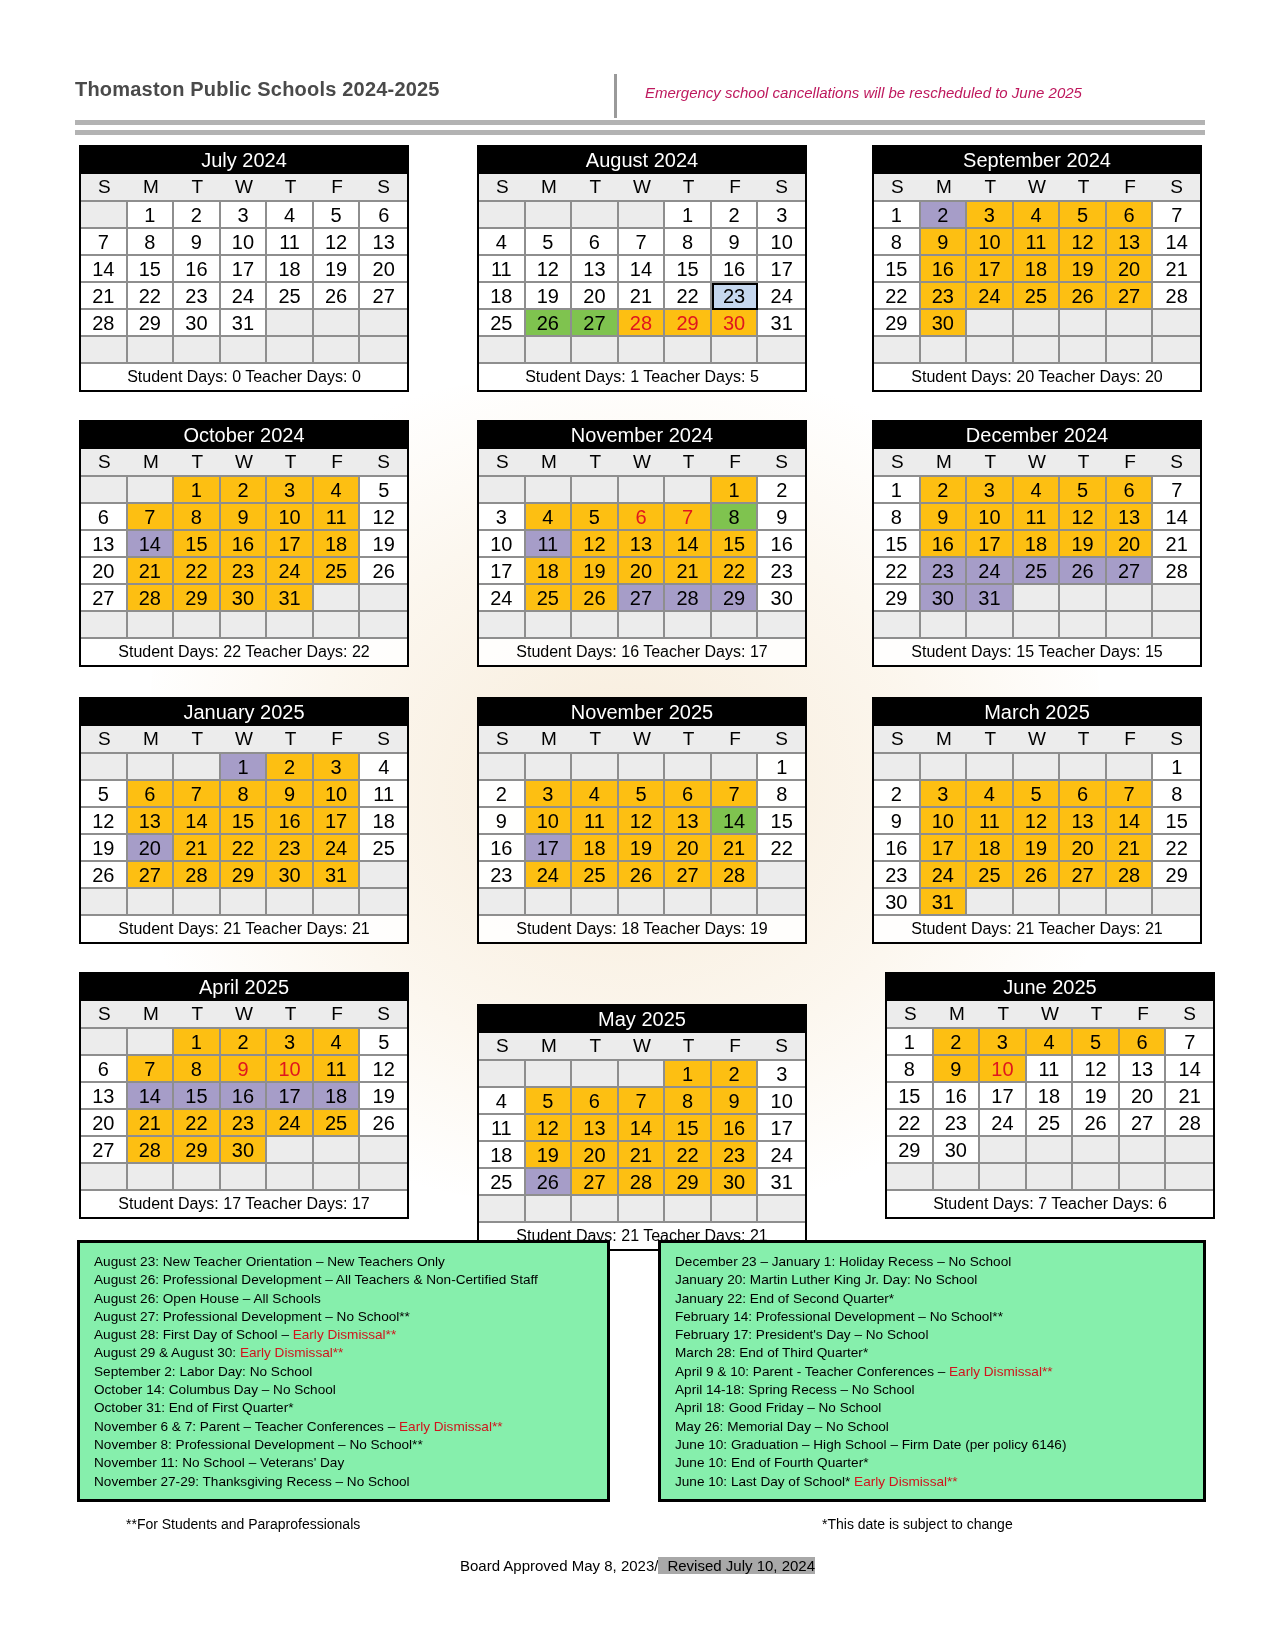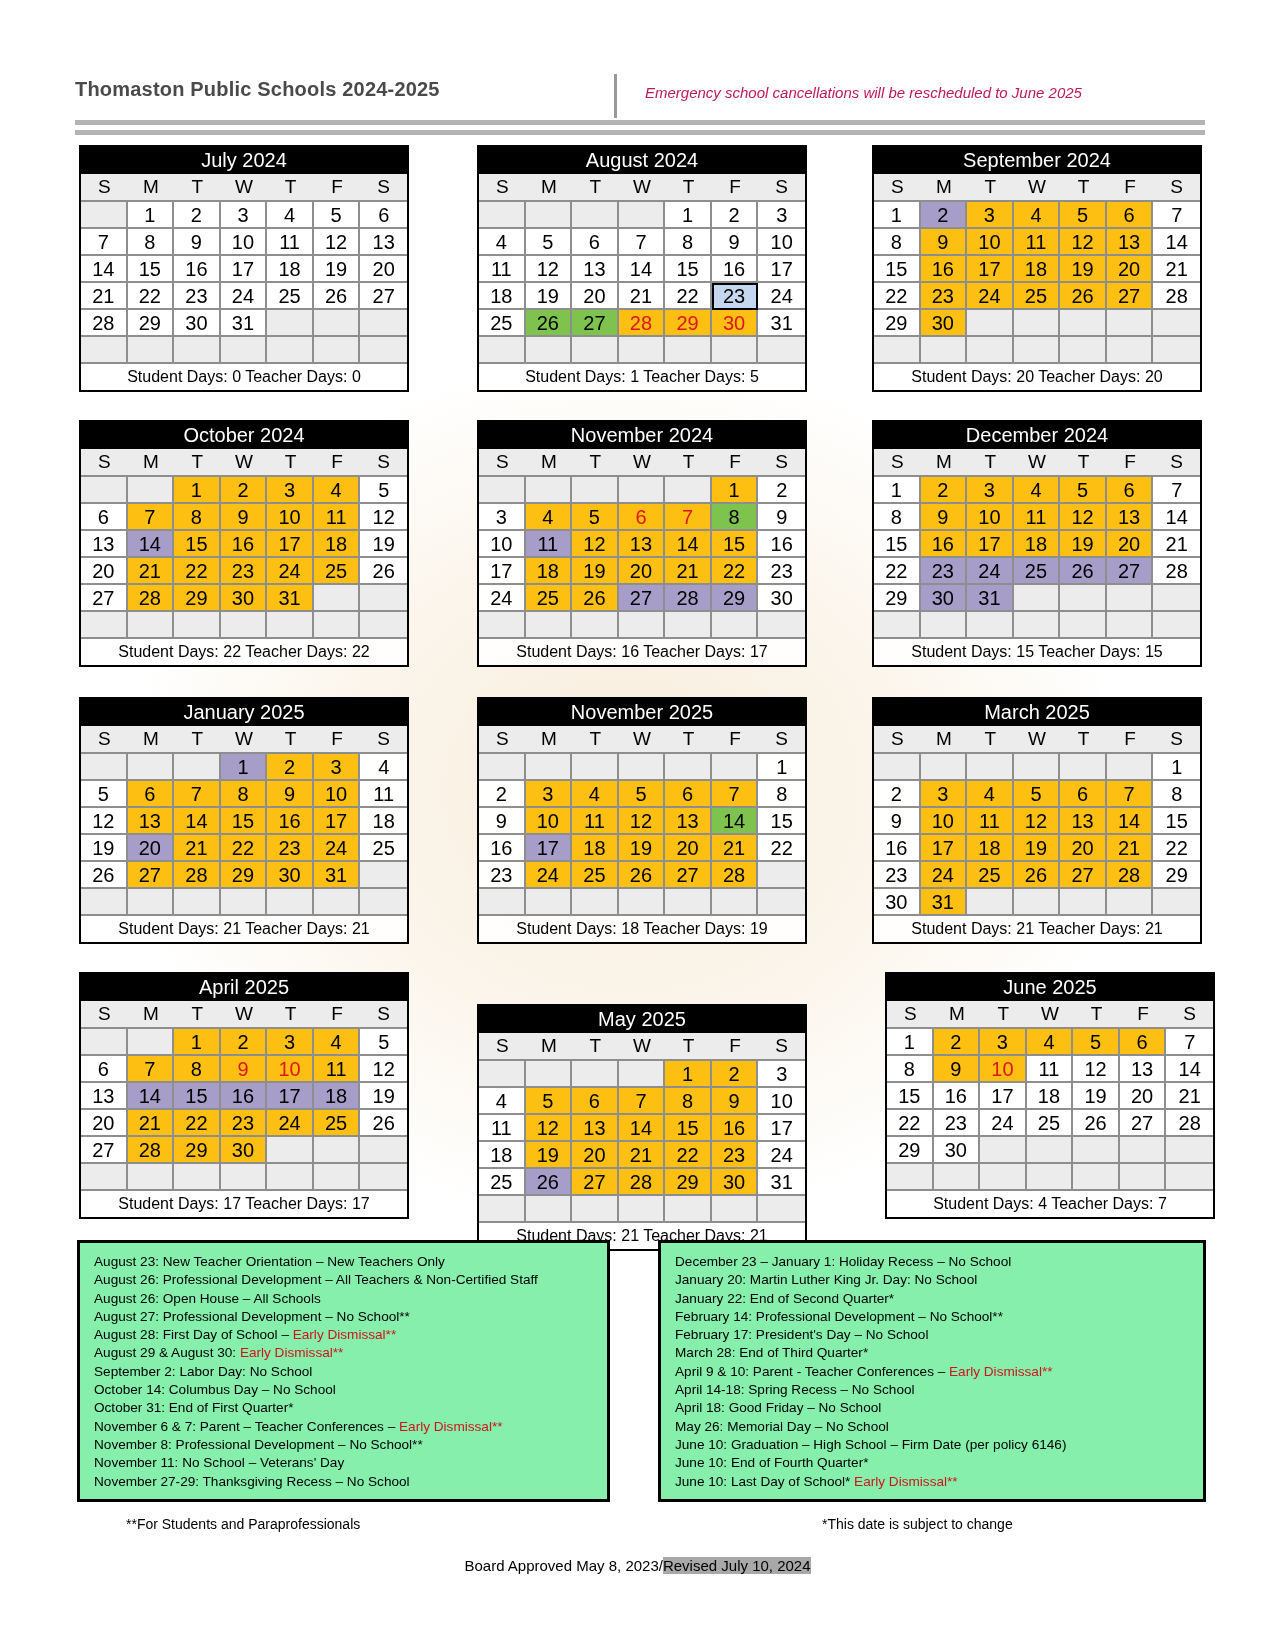--- a/index.html
+++ b/index.html
@@ -27,21 +27,21 @@
   .cell.red{color:#e0161e;}
   .cell.wk{background:rgba(255,255,255,0.75);}
   .gridtop{border-top:2px solid #8e8e8e;}
   .mfoot{text-align:center;font-size:16px;height:26px;line-height:26px;font-family:"Liberation Sans",sans-serif;border-top:0;}
 
   .legend{position:absolute;border:3px solid #000;background:#86efac;box-sizing:border-box;padding:10px 0 0 14px;}
   .legend .line{font-size:13.6px;line-height:18.3px;font-family:"Liberation Sans",sans-serif;white-space:nowrap;}
   .red-t{color:#d0141c;}
   .note{position:absolute;font-size:14px;font-family:"Liberation Sans",sans-serif;}
   .footer{position:absolute;left:0;width:1275px;top:1557px;text-align:center;font-size:15px;font-family:"Liberation Sans",sans-serif;}
-  .footer .hl{background:#a8a8a8;}
+  .footer .hl{background:#a8a8a8;padding-left:9px;}
 </style>
 </head>
 <body>
 
 <div class="bg-blob"></div>
 
 <div class="header">
   <div class="title">Thomaston Public Schools 2024-2025</div>
   <div class="vsep"></div>
   <div class="notice">Emergency school cancellations will be rescheduled to June 2025</div>
@@ -725,21 +725,21 @@
         <div class="cell empty"></div>
         <div class="cell empty"></div>
         <div class="cell empty"></div>
         <div class="cell empty"></div>
         <div class="cell empty"></div>
         <div class="cell empty"></div>
         <div class="cell empty"></div>
         <div class="cell empty"></div>
         <div class="cell empty"></div>
       </div>
-      <div class="mfoot">Student Days: 4  Teacher Days: 7</div>
+      <div class="mfoot">Student Days: 7  Teacher Days: 6</div>
     </div>
   </div>
 
 <div class="legend" id="legend-left" style="left:77px;top:1240px;width:533px;height:262px;">
     <div class="line"><span>August 23: New Teacher Orientation – New Teachers Only</span></div>
     <div class="line"><span>August 26: Professional Development – All Teachers &amp; Non-Certified Staff</span></div>
     <div class="line"><span>August 26: Open House – All Schools</span></div>
     <div class="line"><span>August 27: Professional Development – No School**</span></div>
     <div class="line"><span>August 28: First Day of School – </span><span class="red-t">Early Dismissal**</span></div>
     <div class="line"><span>August 29 &amp; August 30: </span><span class="red-t">Early Dismissal**</span></div>

